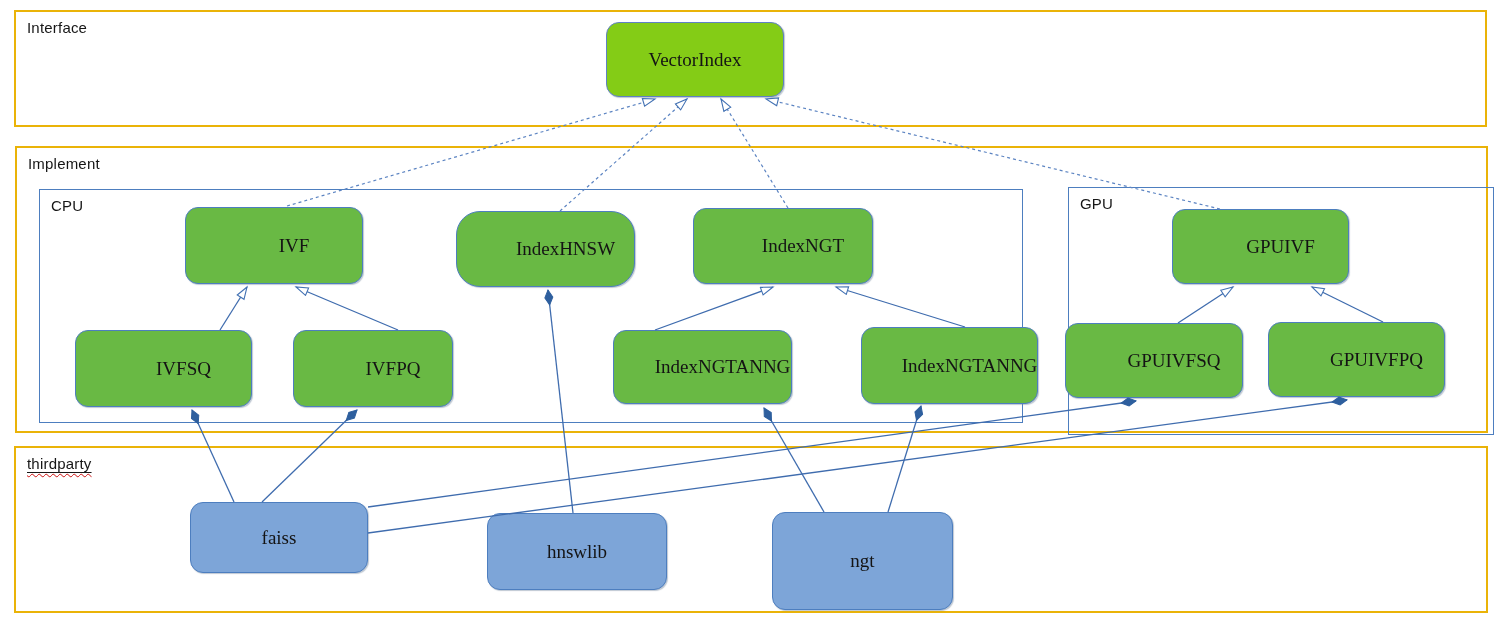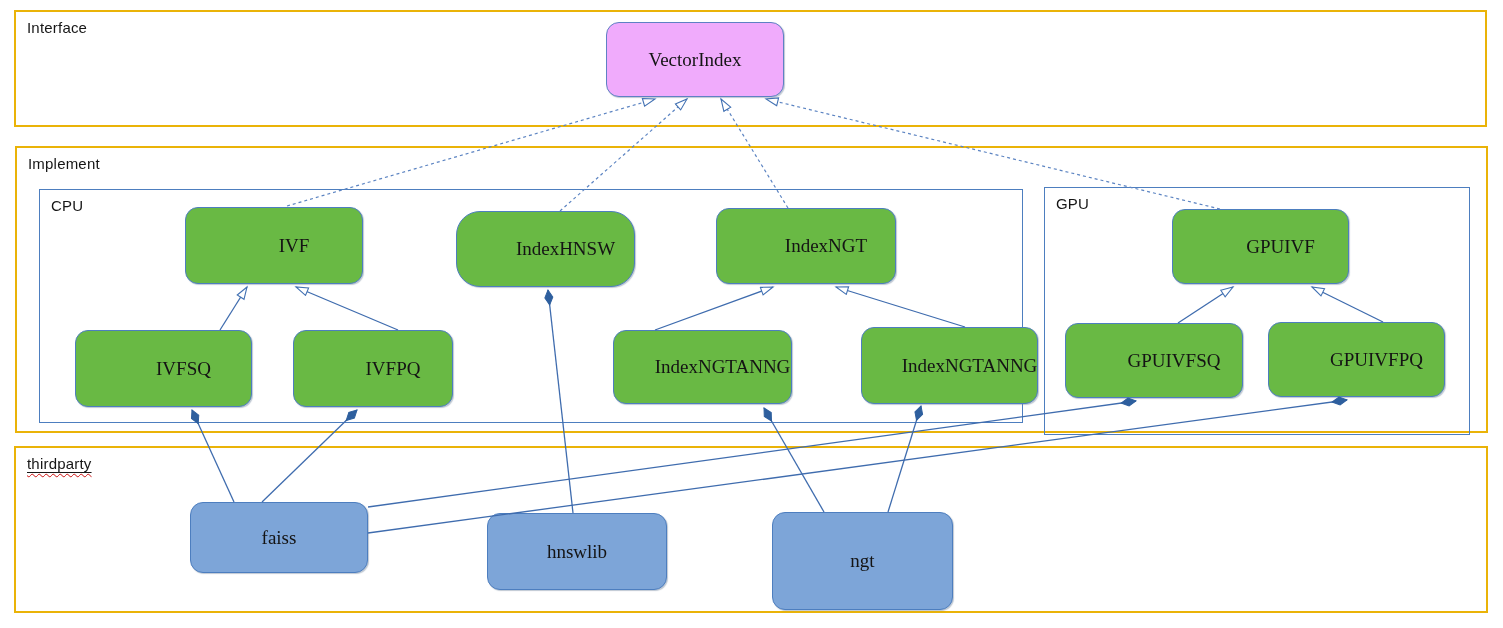--- a/index.html
+++ b/index.html
@@ -15,21 +15,21 @@
     letter-spacing:0.2px;white-space:nowrap;
   }
   .u-line{text-decoration:underline solid #161616 1px;text-underline-offset:3px;}
   .u-wavy{text-decoration:underline wavy #cc1111 1px;text-underline-offset:4px;}
   .node{
     position:absolute;display:flex;align-items:center;justify-content:center;
     border-radius:13px;border:1.5px solid #4d7ebf;box-sizing:border-box;
     font-family:"Liberation Serif",serif;font-size:19px;color:#141414;
     box-shadow:1px 1px 1px rgba(110,130,155,0.45);
   }
-  .node.interface{background:#f0abfc;border-color:#5f81c4;}
+  .node.interface{background:#84cc16;border-color:#5f81c4;}
   .node.impl{background:#69b944;padding-left:40px;}
   .node.lib{background:#7da5d8;}
   svg.edges{position:absolute;left:0;top:0;pointer-events:none;}
   .edge{stroke:#3f6cae;stroke-width:1.3;fill:none;}
   .edge.realization{stroke:#5c84c2;stroke-dasharray:3 3;stroke-width:1.2;}
 </style>
 </head>
 <body>
 
 <div class="canvas" id="canvas">
@@ -39,39 +39,39 @@
   </div>
 
   <div class="container outer" style="left:15px;top:146px;width:1473px;height:287px">
     <span class="clabel">Implement</span>
   </div>
 
   <div class="container inner" style="left:39px;top:189px;width:984px;height:234px">
     <span class="clabel">CPU</span>
   </div>
 
-  <div class="container inner" style="left:1044px;top:187px;width:426px;height:248px">
+  <div class="container inner" style="left:1068px;top:187px;width:426px;height:248px">
     <span class="clabel">GPU</span>
   </div>
 
   <div class="container outer" style="left:14px;top:446px;width:1474px;height:167px">
     <span class="clabel u-line"><span class="u-wavy">thirdparty</span></span>
   </div>
 
   <div id="nodes">
       <div class="node interface" style="left: 606px; top: 22px; width: 178px; height: 75px;">
         <span>VectorIndex</span>
       </div>
       <div class="node impl" style="left: 185px; top: 207px; width: 178px; height: 77px;">
         <span>IVF</span>
       </div>
       <div class="node impl" style="left: 456px; top: 211px; width: 179px; height: 76px; border-radius: 24px;">
         <span>IndexHNSW</span>
       </div>
-      <div class="node impl" style="left: 716px; top: 208px; width: 180px; height: 76px; text-align: center;">
+      <div class="node impl" style="left: 693px; top: 208px; width: 180px; height: 76px; text-align: center;">
         <span>IndexNGT</span>
       </div>
       <div class="node impl" style="left: 1172px; top: 209px; width: 177px; height: 75px;">
         <span>GPUIVF</span>
       </div>
       <div class="node impl" style="left: 75px; top: 330px; width: 177px; height: 77px;">
         <span>IVFSQ</span>
       </div>
       <div class="node impl" style="left: 293px; top: 330px; width: 160px; height: 77px;">
         <span>IVFPQ</span>

